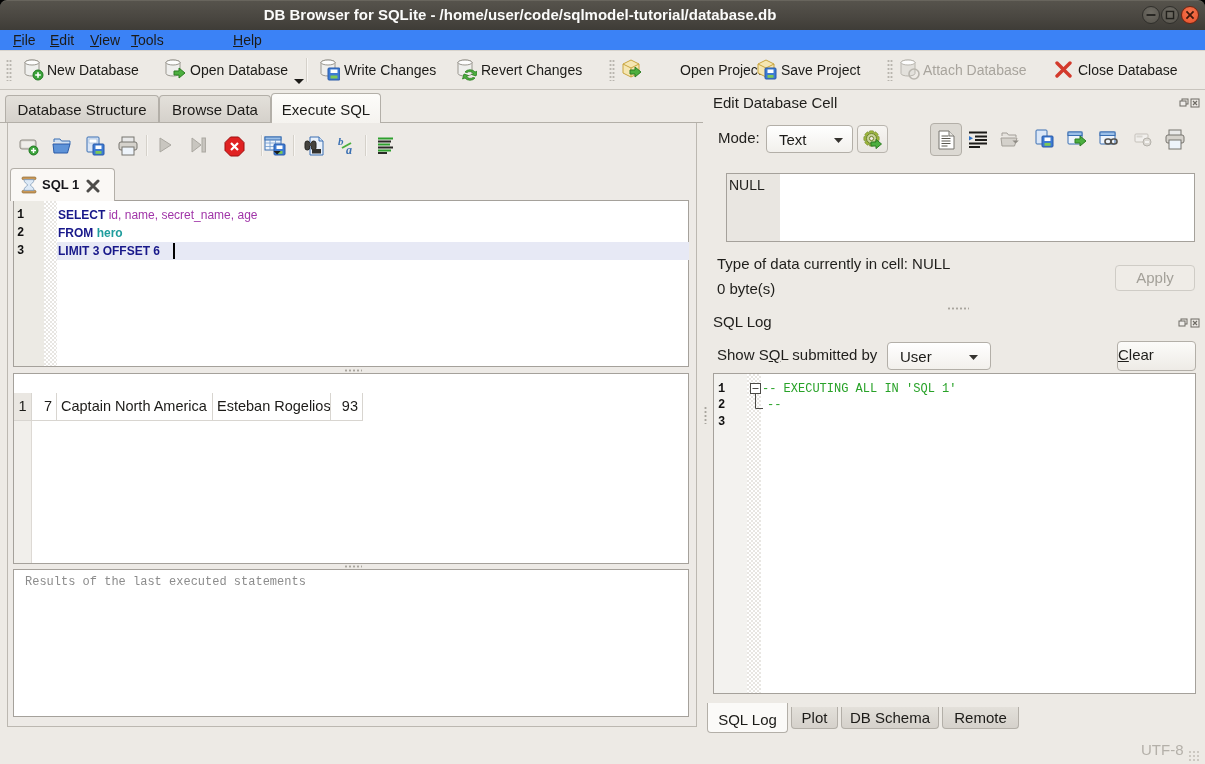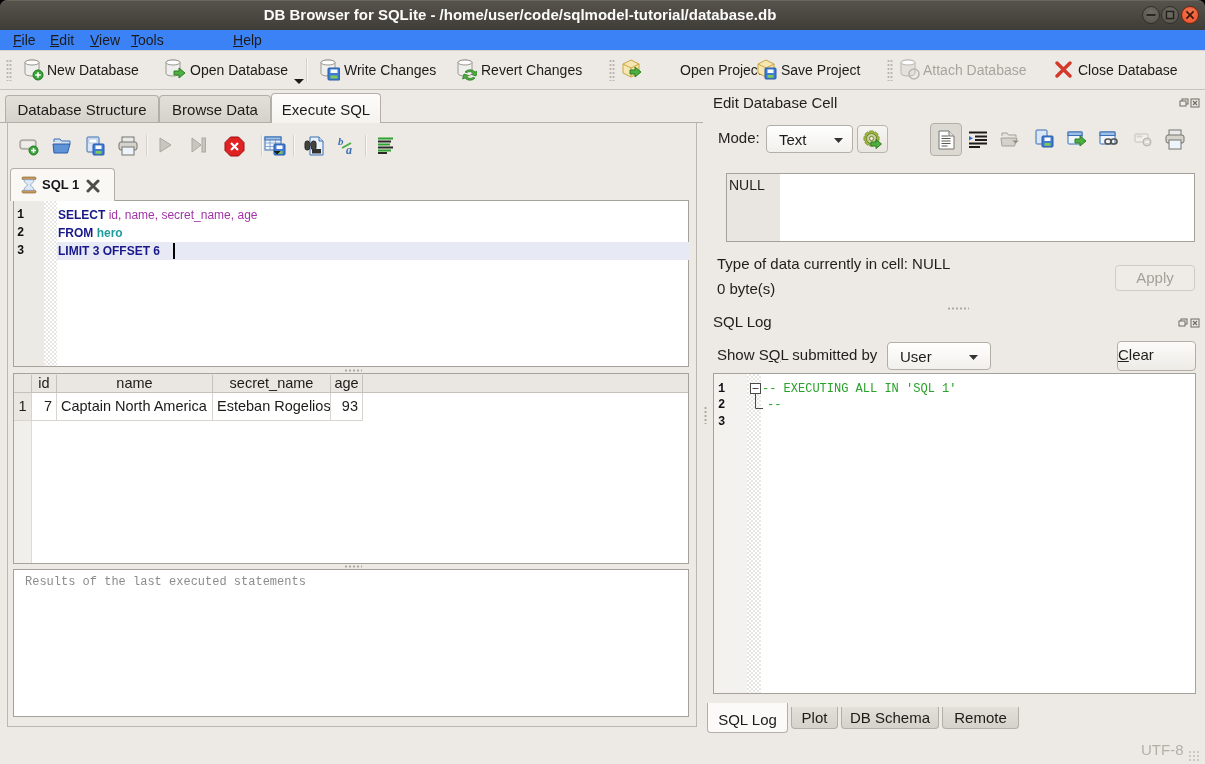--- a/index.html
+++ b/index.html
@@ -297,27 +297,20 @@
     <div class="ednum" style="top:41px;">3</div>
     <div class="edline" style="top:5px;"><span class="kw">SELECT</span> <span class="ident">id,</span> <span class="ident">name,</span> <span class="ident">secret_name,</span> <span class="ident">age</span></div>
     <div class="edline" style="top:23px;"><span class="kw">FROM</span> <span class="tbl">hero</span></div>
     <div class="edline" style="top:41px;"><span class="kw">LIMIT 3 OFFSET 6</span></div>
     <div id="cursor"></div>
   </div>
 
   <div class="splitdots" style="left:344px; top:369px; width:18px;"></div>
 
   <div class="abs" id="rtable">
-    <div id="rt-header">
-      <div class="hcell" style="left:0; width:18px;"></div>
-      <div class="hcell" style="left:18px; width:25px;">id</div>
-      <div class="hcell" style="left:43px; width:156px;">name</div>
-      <div class="hcell" style="left:199px; width:118px;">secret_name</div>
-      <div class="hcell" style="left:317px; width:32px;">age</div>
-    </div>
     <div style="position:absolute; left:0; top:19px; width:18px; height:170px; background:#f1efeb; border-right:1px solid #ddd9d4;"></div>
     <div class="rcell" style="left:0; width:18px; background:#eae7e2; text-align:center;">1</div>
     <div class="rcell" style="left:18px; width:25px; text-align:right; padding-right:4px;">7</div>
     <div class="rcell" style="left:43px; width:156px; padding-left:4px;">Captain North America</div>
     <div class="rcell" style="left:199px; width:118px; padding-left:4px;">Esteban Rogelios</div>
     <div class="rcell" style="left:317px; width:32px; text-align:right; padding-right:4px;">93</div>
   </div>
 
   <div class="splitdots" style="left:344px; top:565px; width:18px;"></div>
 

